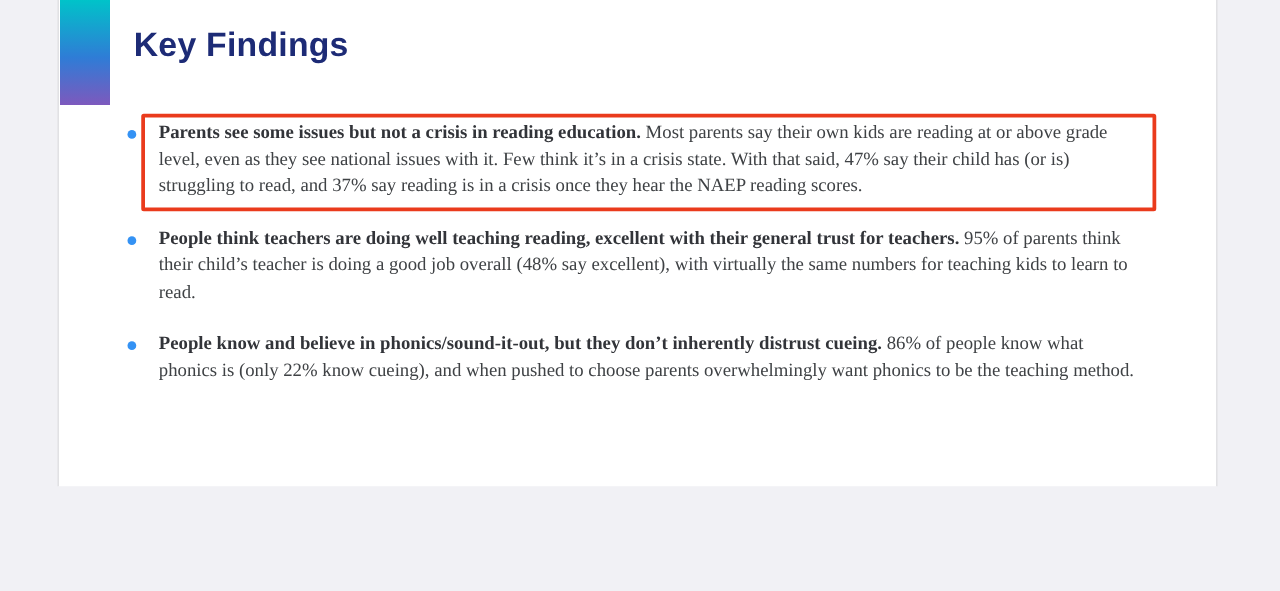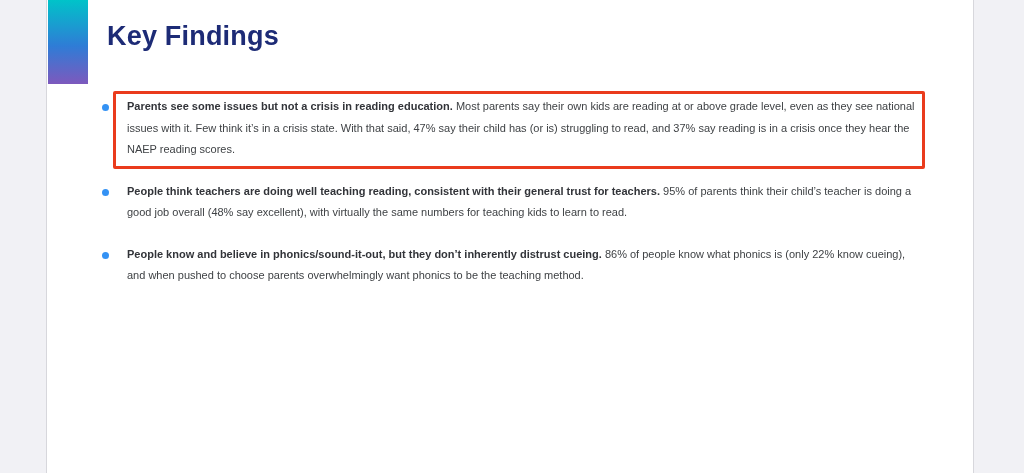--- a/index.html
+++ b/index.html
@@ -7,21 +7,21 @@
     width: 1024px; height: 473px;
     font-family: "Liberation Sans", "DejaVu Sans", sans-serif;
     background: #f1f1f5;
     overflow: hidden;
   }
   .stage { position: relative; width: 1024px; height: 473px; }
 
   .slide {
     position: absolute;
     left: 46px; top: 0;
-    width: 928px; height: 473px;
+    width: 928px; height: 389px;
     background: #ffffff;
     border-left: 1px solid #d7d7dc;
     border-right: 1px solid #d7d7dc;
   }
 
   .accent-bar {
     position: absolute;
     left: 1px; top: 0;
     width: 40px; height: 84px;
     background: linear-gradient(180deg, #00c3c9 0%, #2f7cd6 55%, #7d59bd 100%);
@@ -54,23 +54,24 @@
   .dot {
     display: block;
     width: 7px; height: 7px;
     margin-top: 8px;
     border-radius: 50%;
     background: #3492f4;
   }
 
   .bullet-text {
     flex: 1 1 auto;
-    font-size: 11px;
+    font-size: 15px;
     line-height: 21.5px;
     color: #3f4245;
+    font-family: Liberation Serif, serif;
   }
   .bullet-text strong {
     font-weight: bold;
     color: #323439;
   }
 
   .bullet-text.highlighted {
     border: 3px solid #ea3b1c;
     border-radius: 2px;
     padding: 2px 5px 5px 11px;
@@ -92,21 +93,21 @@
     <div class="bullet-text highlighted">
       <strong>Parents see some issues but not a crisis in reading education.</strong><span> Most parents say their own kids are reading at or above grade level, even as they see national issues with it. Few think it’s in a crisis state. With that said, 47% say their child has (or is) struggling to read, and 37% say reading is in a crisis once they hear the NAEP reading scores.</span>
     </div>
   </div>
 
   <div class="bullet-item">
     <span class="dot-col">
       <span class="dot"></span>
     </span>
     <div class="bullet-text">
-      <strong>People think teachers are doing well teaching reading, consistent with their general trust for teachers.</strong><span> 95% of parents think their child’s teacher is doing a good job overall (48% say excellent), with virtually the same numbers for teaching kids to learn to read.</span>
+      <strong>People think teachers are doing well teaching reading, excellent with their general trust for teachers.</strong><span> 95% of parents think their child’s teacher is doing a good job overall (48% say excellent), with virtually the same numbers for teaching kids to learn to read.</span>
     </div>
   </div>
 
   <div class="bullet-item">
     <span class="dot-col">
       <span class="dot"></span>
     </span>
     <div class="bullet-text">
       <strong>People know and believe in phonics/sound-it-out, but they don’t inherently distrust cueing.</strong><span> 86% of people know what phonics is (only 22% know cueing), and when pushed to choose parents overwhelmingly want phonics to be the teaching method.</span>
     </div>

